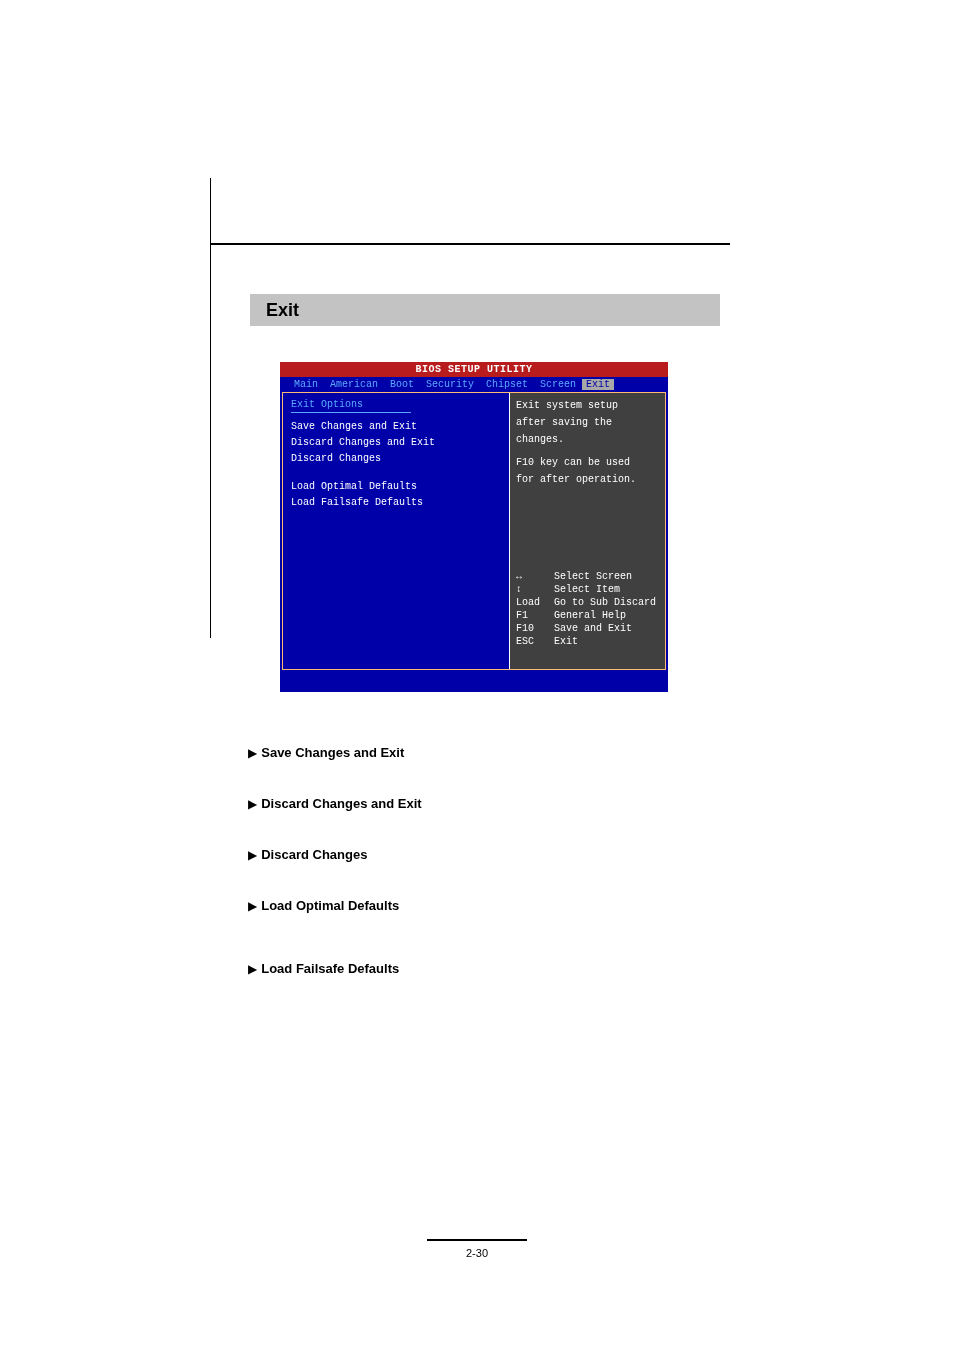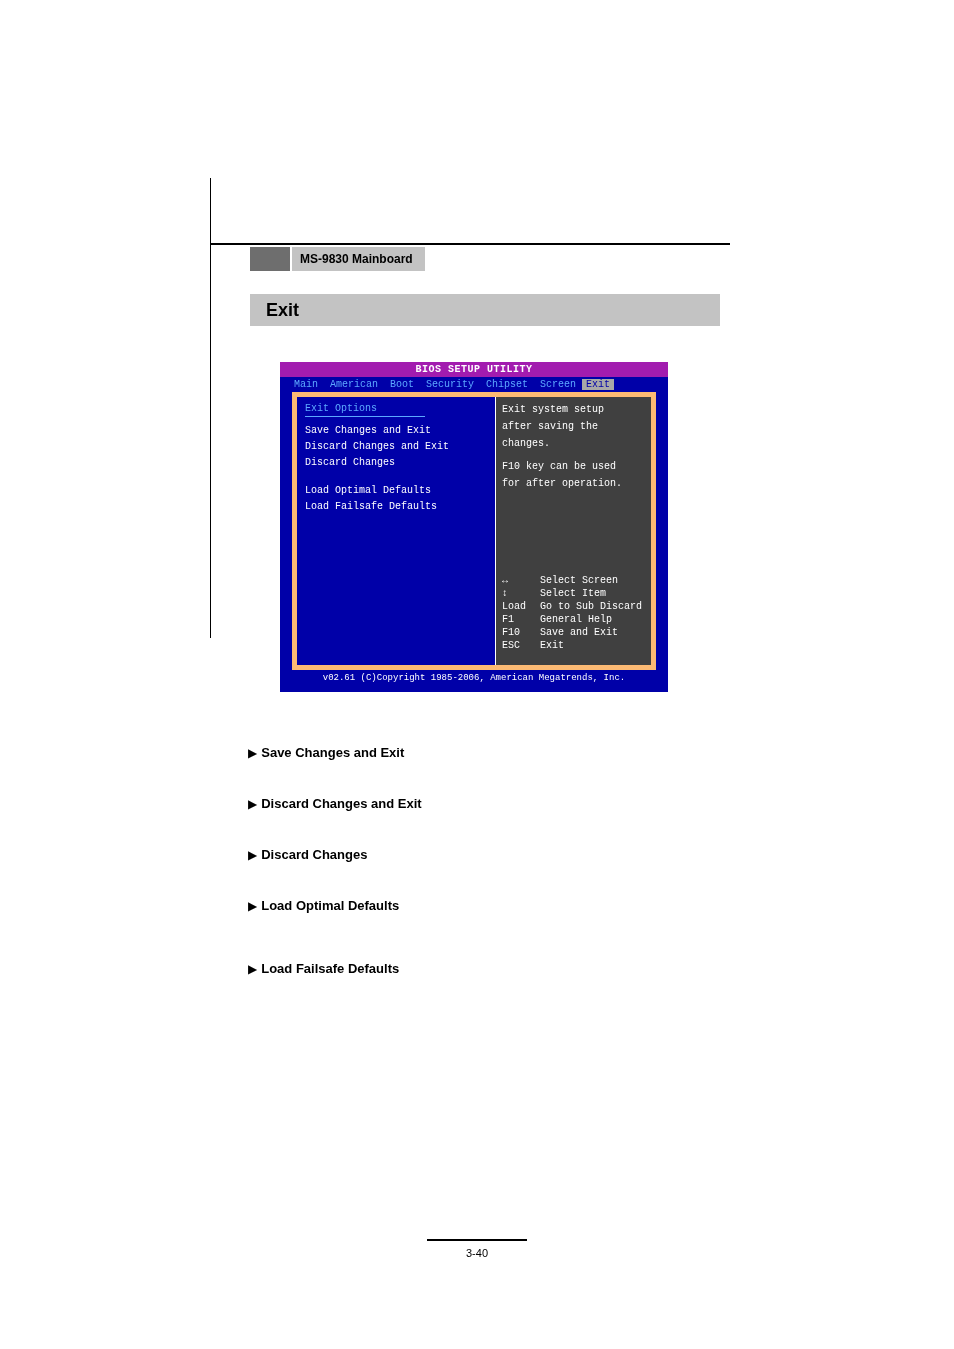--- a/index.html
+++ b/index.html
@@ -78,21 +78,21 @@
       left: 280px;
       top: 362px;
       width: 388px;
       height: 330px;
       background: #0000a8;
       font-family: "Courier New", monospace;
       font-size: 10px;
       color: #ffffff;
     }
     .bios-titlebar {
-      background: #a21caf;
+      background: #b91c1c;
       text-align: center;
       padding: 2px 0;
       color: #ffffff;
       font-weight: bold;
       letter-spacing: 0.5px;
     }
     .bios-tabs {
       display: flex;
       background: #0000a8;
       padding: 2px 8px;
@@ -102,22 +102,22 @@
       padding: 0 6px;
     }
     .bios-tab.active {
       background: #a8a8a8;
       color: #0000a8;
       padding: 0 4px;
     }
     .bios-body {
       display: flex;
       height: 278px;
-      border: 5px solid #fdba74;
-      margin: 0 12px;
+      border: 1px solid #fdba74;
+      margin: 0 2px;
     }
     .bios-left {
       flex: 1;
       background: #0000a8;
       padding: 6px 8px;
       border-right: 1px solid #ffffff;
     }
     .bios-left-title {
       color: #5ca8ff;
       margin-bottom: 2px;
@@ -210,24 +210,20 @@
     }
   </style>
 </head>
 <body>
 
 <div class="page-container">
 
   <div class="vertical-divider"></div>
   <div class="horizontal-rule"></div>
 
-  <div class="header-bar">
-    <div class="header-tab"></div>
-    <div class="header-text" style="flex:0 0 auto; padding-right:12px;">MS-9830 Mainboard</div>
-  </div>
 
   <div class="section-title-bar">
     <span>Exit</span>
   </div>
 
   <div class="bios-screenshot">
     <div class="bios-titlebar">BIOS SETUP UTILITY</div>
     <div class="bios-tabs">
       <span class="bios-tab">Main</span>
       <span class="bios-tab">American</span>
@@ -277,21 +273,20 @@
               <span class="bios-key-key">F10</span>
               <span>Save and Exit</span>
             </div>
           <div class="bios-key-line">
               <span class="bios-key-key">ESC</span>
               <span>Exit</span>
             </div>
         </div>
       </div>
     </div>
-    <div class="bios-footer">v02.61 (C)Copyright 1985-2006, American Megatrends, Inc.</div>
   </div>
 
   <div class="menu-descriptions">
     <div class="desc-item">
       <span class="desc-marker">▶</span>
       <span class="desc-label">Save Changes and Exit</span>
     </div>
     <div class="desc-item">
       <span class="desc-marker">▶</span>
       <span class="desc-label">Discard Changes and Exit</span>
@@ -304,15 +299,15 @@
       <span class="desc-marker">▶</span>
       <span class="desc-label">Load Optimal Defaults</span>
     </div>
     <div class="desc-item">
       <span class="desc-marker">▶</span>
       <span class="desc-label">Load Failsafe Defaults</span>
     </div>
   </div>
 
   <div class="page-number-rule"></div>
-  <div class="page-number">3-40</div>
+  <div class="page-number">2-30</div>
 
 </div>
 
 </body></html>

